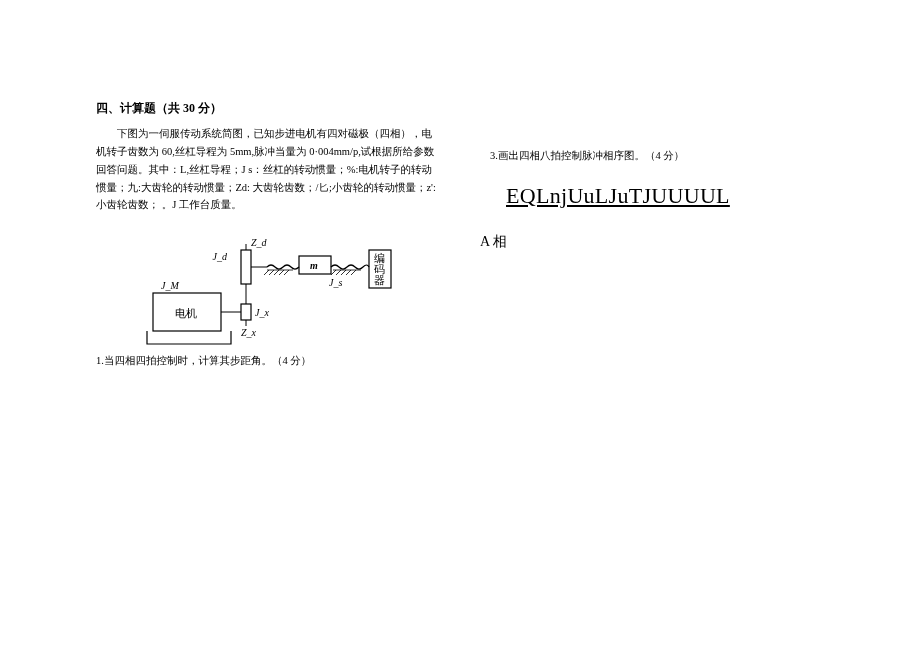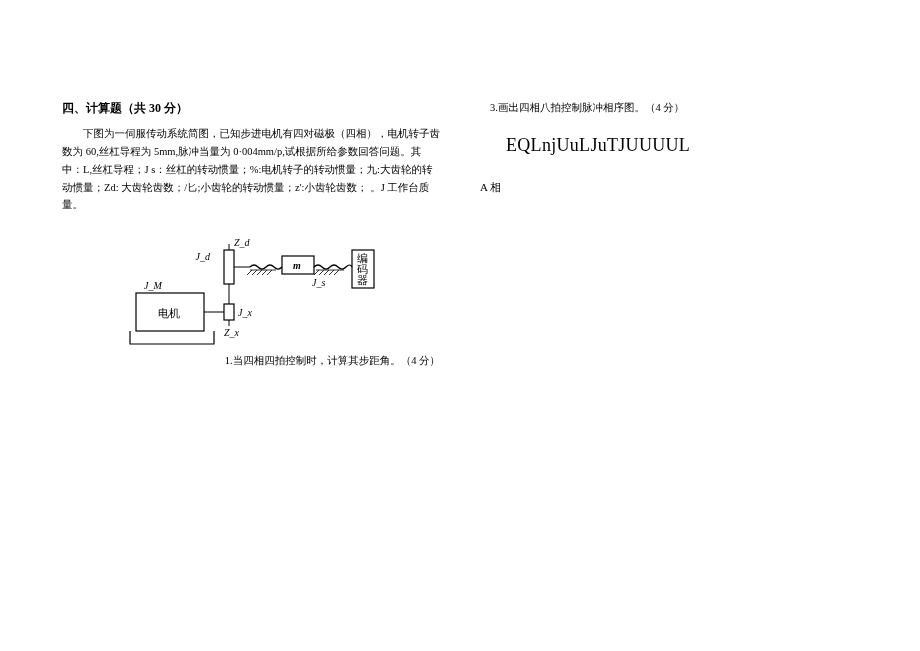--- a/index.html
+++ b/index.html
@@ -17,25 +17,26 @@
       position: relative;
       padding: 0;
     }
     .page {
       display: flex;
       width: 100%;
       height: 100%;
     }
     .left-column {
       width: 50%;
-      padding: 100px 20px 20px 62px;
+      padding: 100px 20px 20px 96px;
     }
     .right-column {
       width: 50%;
       padding: 100px 27px 20px 30px;
+      margin-top: 48px;
     }
     .section-title {
       font-weight: bold;
       font-size: 12px;
       margin-bottom: 8px;
     }
     .problem-intro {
       font-size: 10.5px;
       line-height: 1.7;
       text-indent: 2em;
@@ -47,38 +48,38 @@
       margin: 4px auto 2px auto;
       position: relative;
     }
     .question {
       font-size: 10.5px;
       line-height: 1.6;
       margin-bottom: 6px;
     }
     .q1 {
       margin-top: 0;
-      text-align: right;
     }
     .q2 {
       margin-top: 95px;
     }
     .q3 {
       margin-bottom: 18px;
     }
     .big-text {
       font-family: "Times New Roman", serif;
-      font-size: 18px;
+      font-size: 22px;
       font-weight: normal;
       letter-spacing: 0.3px;
       margin-left: 16px;
       margin-bottom: 24px;
+      text-decoration: underline;
     }
     .phase-label {
-      font-size: 11px;
+      font-size: 14px;
       margin-left: -10px;
     }
     .q4 {
       margin-top: 190px;
     }
     
     .diagram-svg {
       width: 100%;
       height: 100%;
     }

